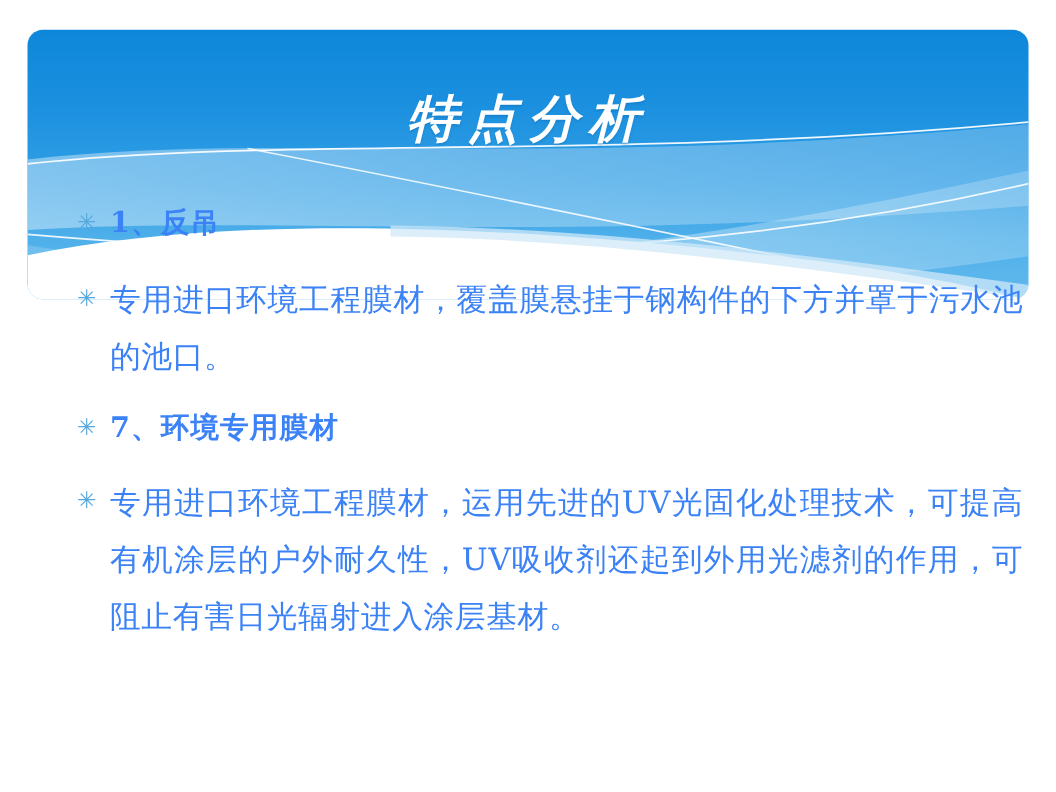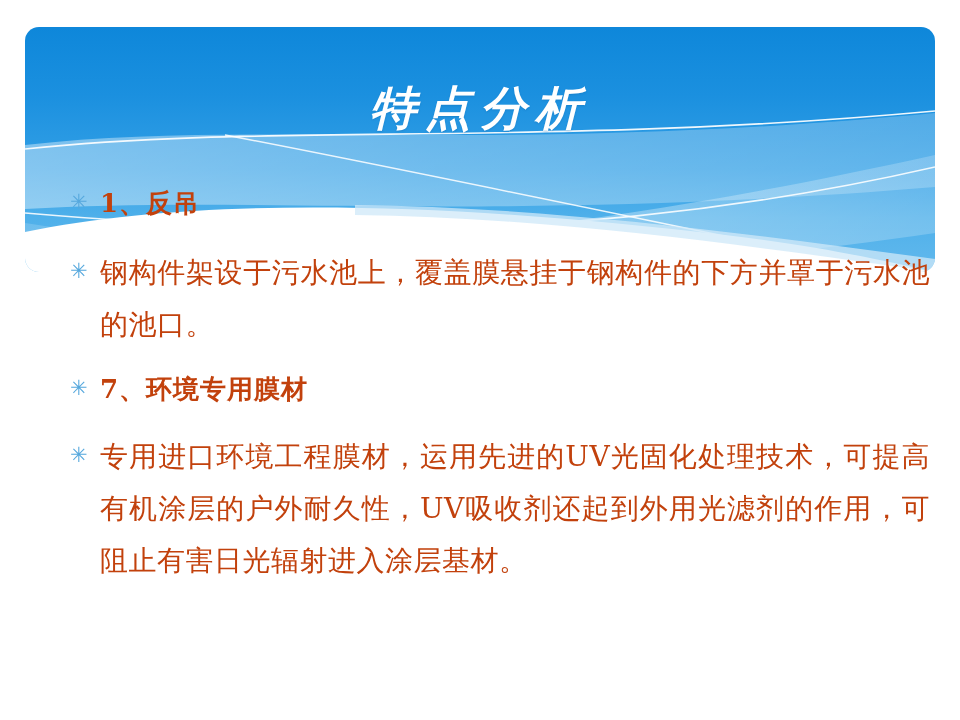--- a/index.html
+++ b/index.html
@@ -88,21 +88,21 @@
     width: 30px;
     color: #56a8dd;
     font-size: 21px;
     line-height: 1;
     text-align: left;
     user-select: none;
   }
 
   .bullet-text {
     flex: 1 1 auto;
-    color: #c2410c;
+    color: #3b82f6;
   }
 
   
   .row-head {
     margin-bottom: 8px;
   }
   .row-head .bullet-mark { padding-top: 9px; }
   .row-head .bullet-text {
     font-size: 26px;
     line-height: 40px;
@@ -174,21 +174,21 @@
 
     <div class="bullet-row row-head">
       <span class="bullet-mark">✳</span>
       <span class="bullet-text">1、反吊</span>
     </div>
 
     <div class="sp-1"></div>
 
     <div class="bullet-row row-para">
       <span class="bullet-mark">✳</span>
-      <span class="bullet-text">钢构件架设于污水池上，覆盖膜悬挂于钢构件的下方并罩于污水池的池口。</span>
+      <span class="bullet-text">专用进口环境工程膜材，覆盖膜悬挂于钢构件的下方并罩于污水池的池口。</span>
     </div>
 
     <div class="sp-2"></div>
 
     <div class="bullet-row row-head">
       <span class="bullet-mark">✳</span>
       <span class="bullet-text">7、环境专用膜材</span>
     </div>
 
     <div class="sp-3"></div>

